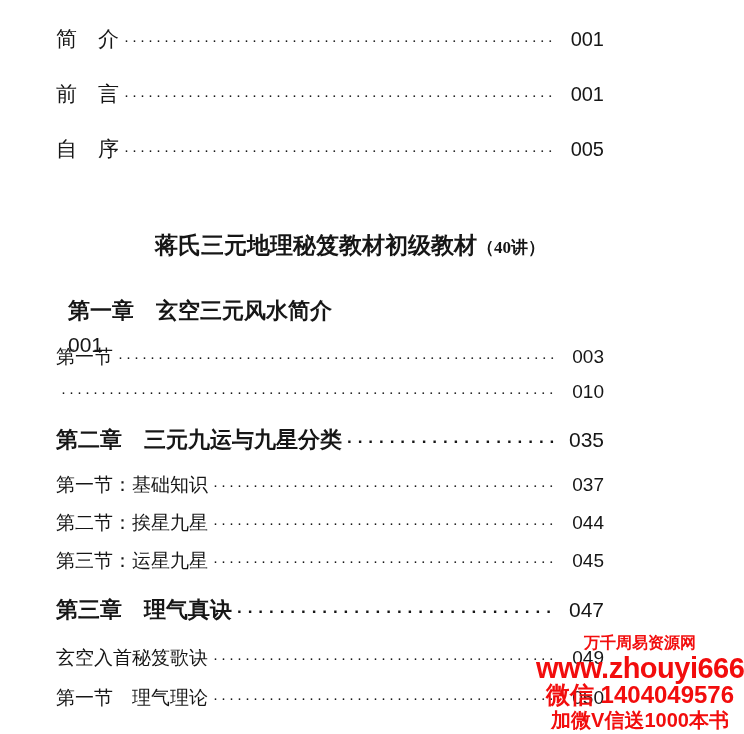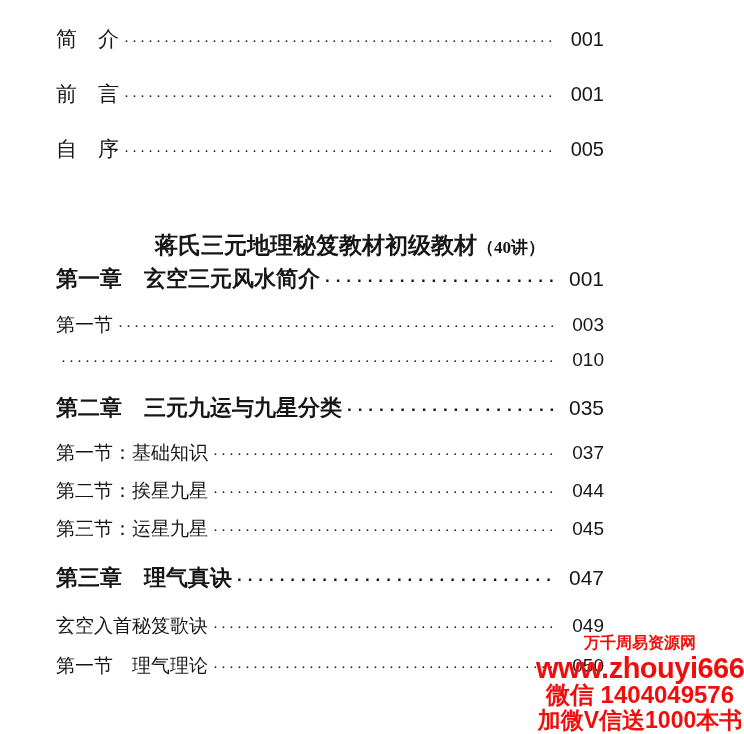--- a/index.html
+++ b/index.html
@@ -47,42 +47,42 @@
     height:34px;line-height:34px;
   }
   .row-chapter .leader{font-size:17px;letter-spacing:5px;}
   .row-chapter .pagenum{font-size:21px;font-weight:normal;}
 
   
   .row-section{font-size:19px;height:28px;line-height:28px;}
   .row-section .pagenum{font-size:19px;}
 
   
-  .toc-list > .toc-row:nth-child(1){}
+  .toc-list > .toc-row:nth-child(1){margin-top:32px;flex-direction:column;}
   .toc-list > .toc-row:nth-child(2){margin-top:15px;}
   .toc-list > .toc-row:nth-child(3){margin-top:7px;}
   .toc-list > .toc-row:nth-child(4){margin-top:17px;}
   .toc-list > .toc-row:nth-child(5){margin-top:14px;}
   .toc-list > .toc-row:nth-child(6){margin-top:10px;}
   .toc-list > .toc-row:nth-child(7){margin-top:10px;}
   .toc-list > .toc-row:nth-child(8){margin-top:18px;}
   .toc-list > .toc-row:nth-child(9){margin-top:17px;}
   .toc-list > .toc-row:nth-child(10){margin-top:12px;}
 
   
   .watermark{
     position:absolute;right:0;bottom:1px;width:208px;
     text-align:center;z-index:5;
     font-family:"Liberation Sans",sans-serif;
     font-weight:bold;
   }
   .wm-line-1{font-size:16px;line-height:24px;}
   .wm-line-2{font-size:29px;line-height:26px;letter-spacing:-0.5px;}
   .wm-line-3{font-size:24px;line-height:27px;}
-  .wm-line-4{font-size:23px;line-height:25px;}
+  .wm-line-4{font-size:20px;line-height:25px;}
 </style>
 </head>
 <body>
 
 <div class="page">
 
   <div class="front-list" id="front-list">
       <div class="toc-row row-front">
     <span class="label">简　介</span>
     <span class="leader">························································································································</span>

